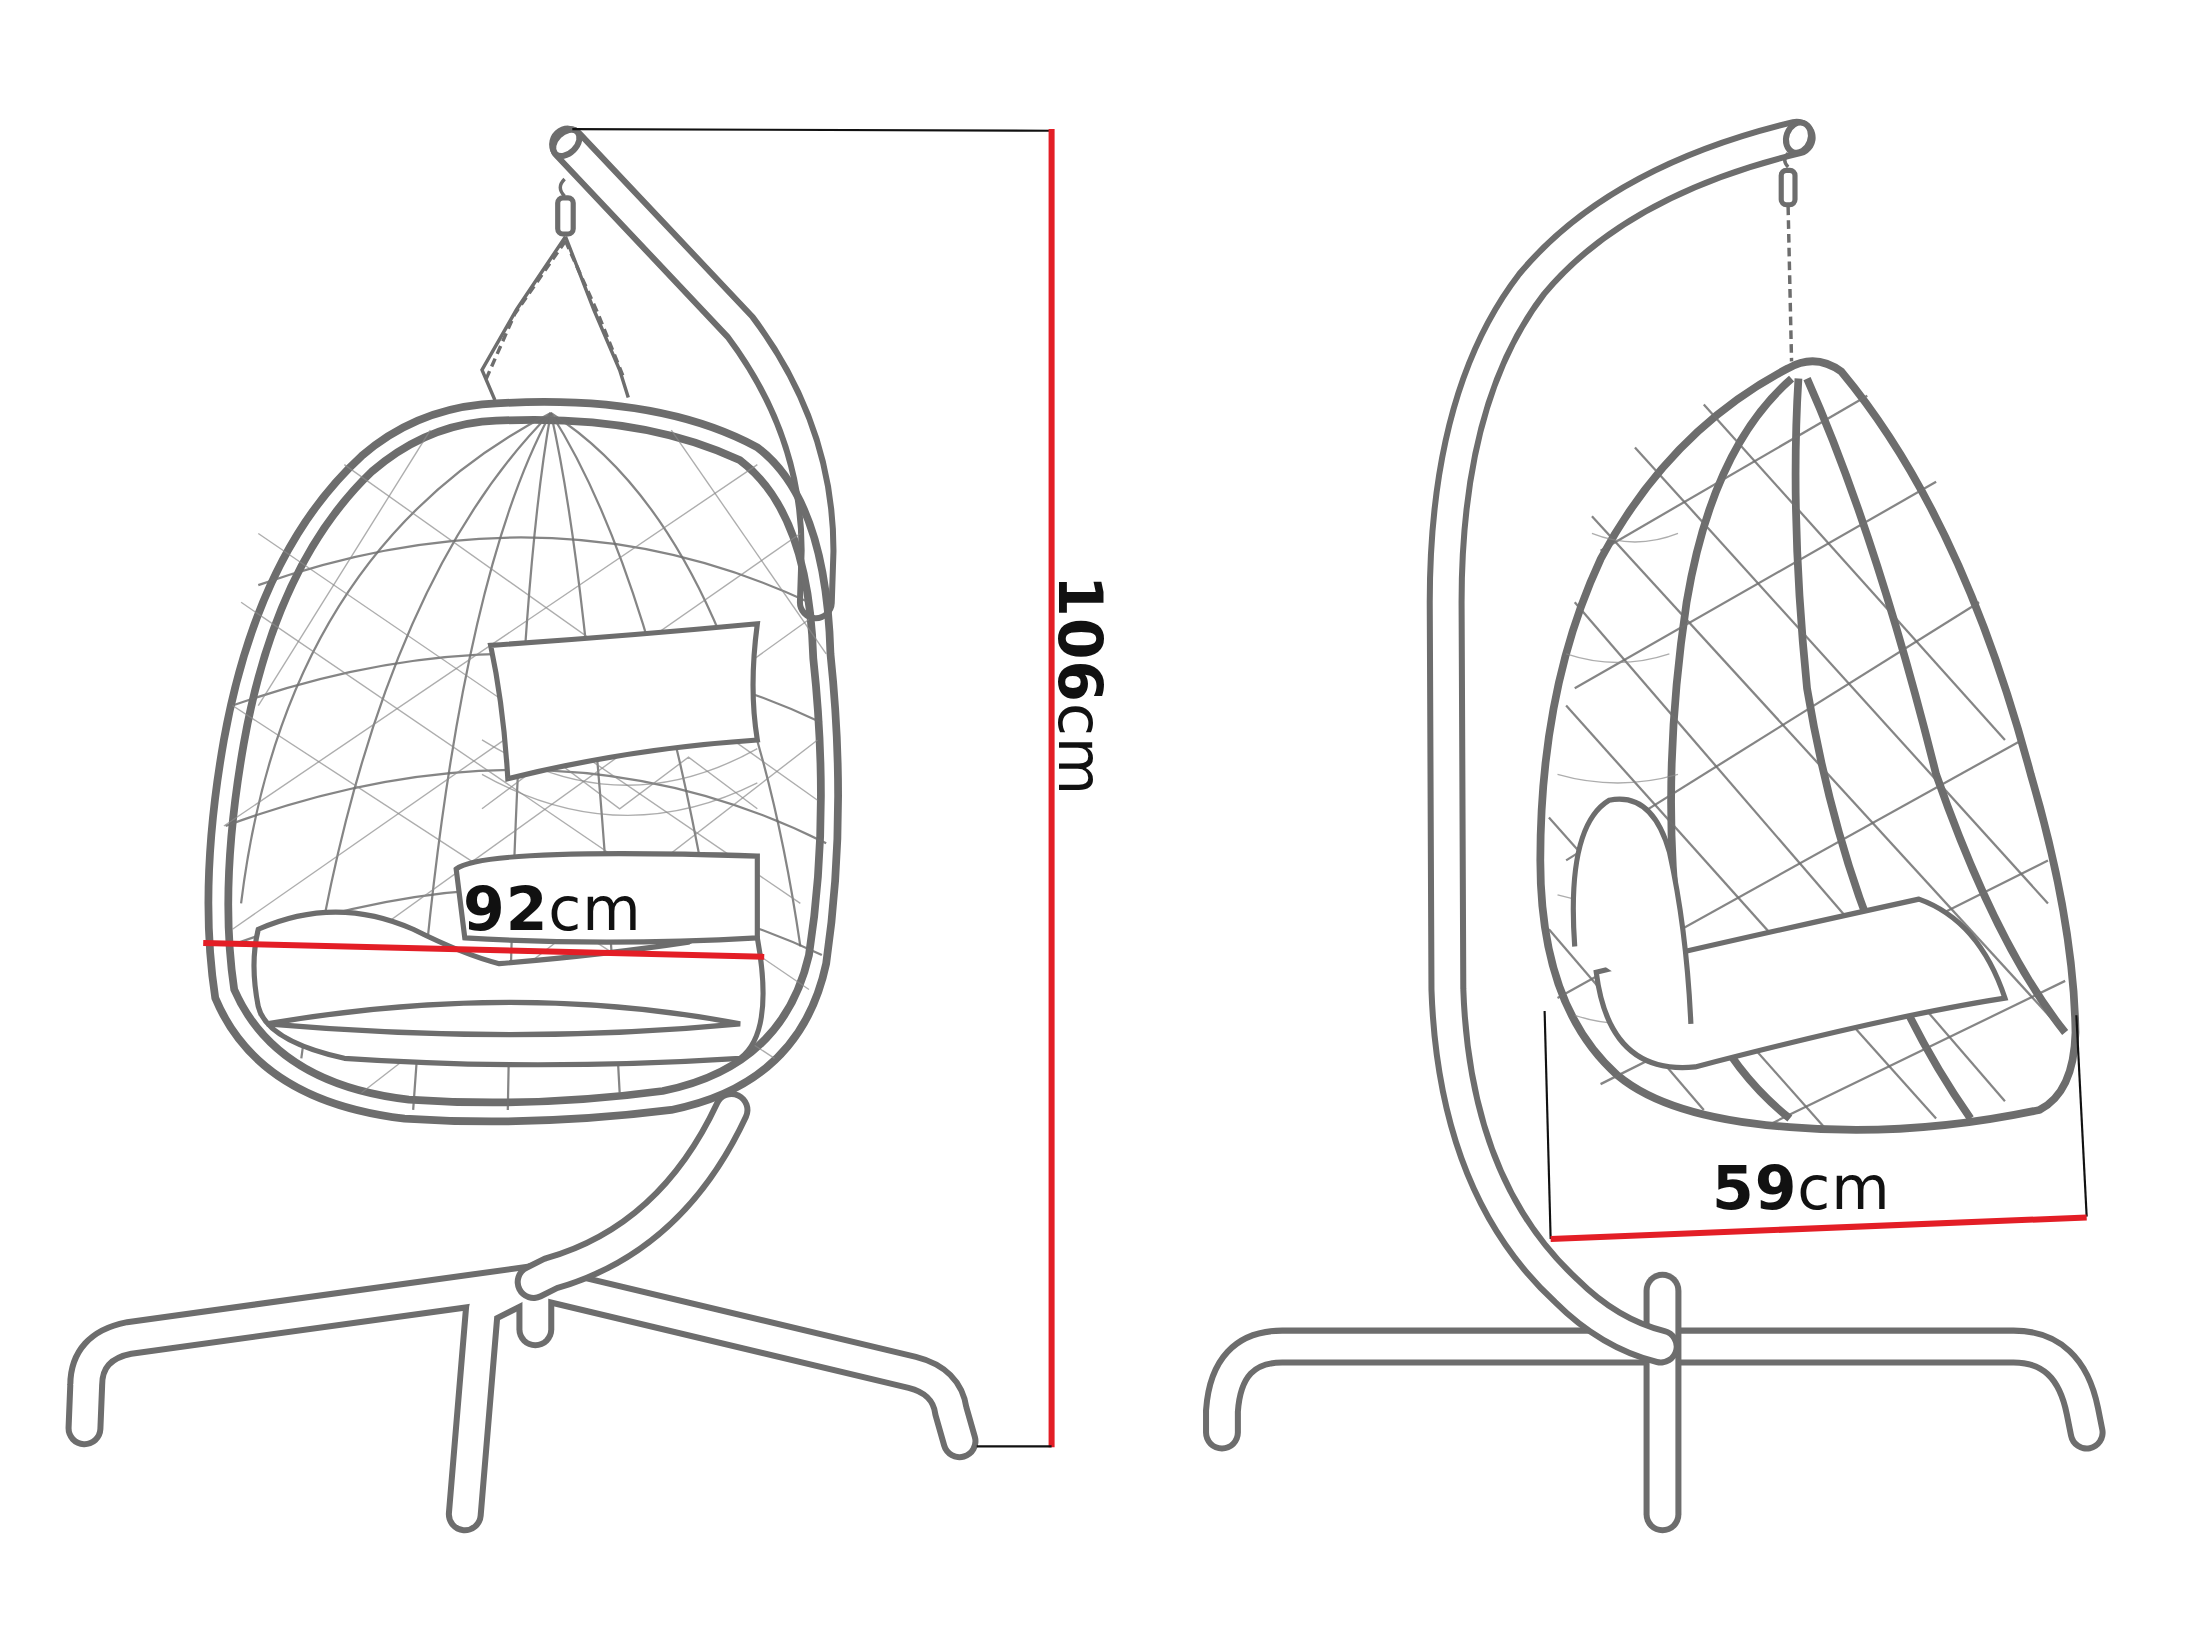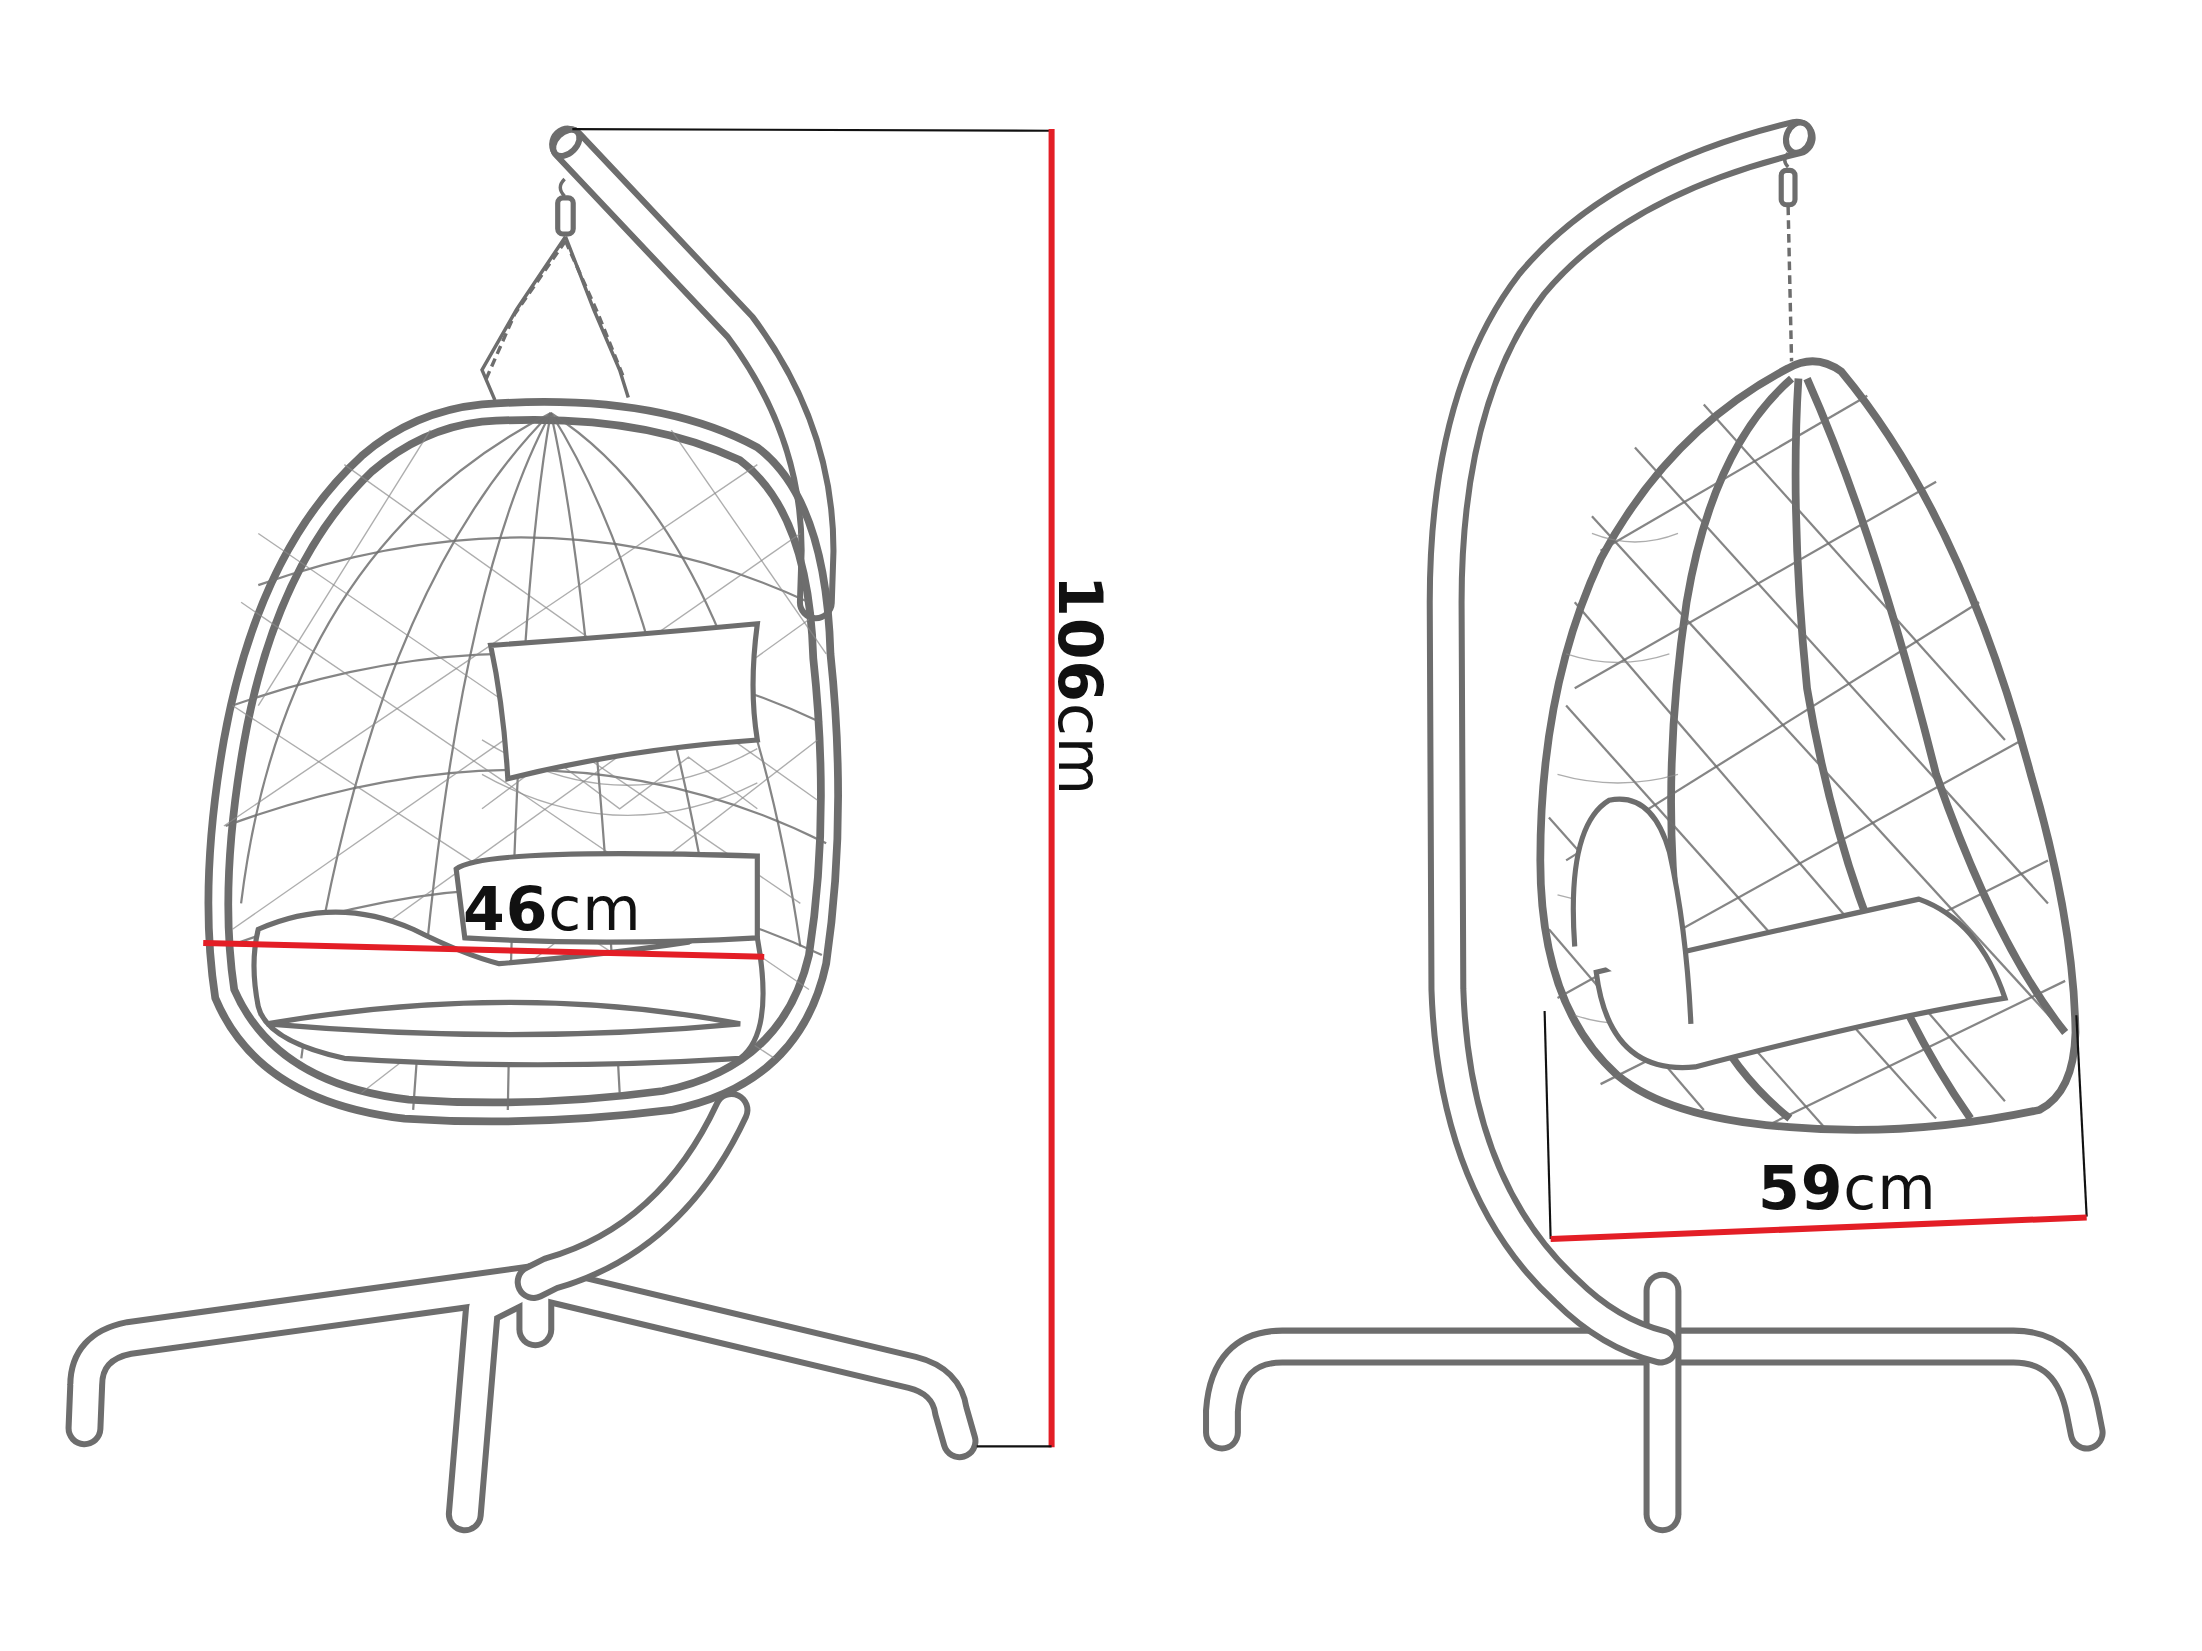--- a/index.html
+++ b/index.html
@@ -12,21 +12,21 @@
   .weave-thin { fill: none; stroke: #8a8a8a; stroke-width: 1.6; opacity: 0.7; }
   .cushion { fill: #ffffff; stroke: #6d6d6d; stroke-width: 6; }
   .chain { fill: none; stroke: #6d6d6d; stroke-width: 4; }
   .dim-red { stroke: #e31e26; stroke-width: 7; fill: none; }
   .dim-black { stroke: #111111; stroke-width: 2.5; fill: none; }
   .label { position: absolute; color: #111111; font-size: 60px; white-space: nowrap; line-height: 1; letter-spacing: 0.9px; }
   .label .num { font-weight: 700; }
   .label .unit { font-weight: 400; }
   #label-height { left: 1110px; top: 575px; transform-origin: 0 0; transform: rotate(90deg); }
   #label-width-front { left: 463px; top: 879px; }
-  #label-depth-side { left: 1712px; top: 1158px; margin-left: 46px; }
+  #label-depth-side { left: 1712px; top: 1158px; }
 </style>
 </head>
 <body>
 
 <svg id="diagram" viewBox="0 0 2560 1920" xmlns="http://www.w3.org/2000/svg">
 
   <g>
 
     <g>
       <path class="tube-out" d="M620,1490 L150,1555 Q100,1565 100,1610 L98,1660"></path>
@@ -162,19 +162,19 @@
     <line class="dim-black" x1="2413" y1="1180" x2="2425" y2="1414"></line>
     <line class="dim-red" x1="1802" y1="1440" x2="2425" y2="1415"></line>
   </g>
 </svg>
 
 <div id="label-height" class="label">
   <span class="num">106</span><span class="unit">cm</span>
 </div>
 
 <div id="label-width-front" class="label">
-  <span class="num">46</span><span class="unit">cm</span>
+  <span class="num">92</span><span class="unit">cm</span>
 </div>
 
 <div id="label-depth-side" class="label">
   <span class="num">59</span><span class="unit">cm</span>
 </div>
 
 
 </body></html>

